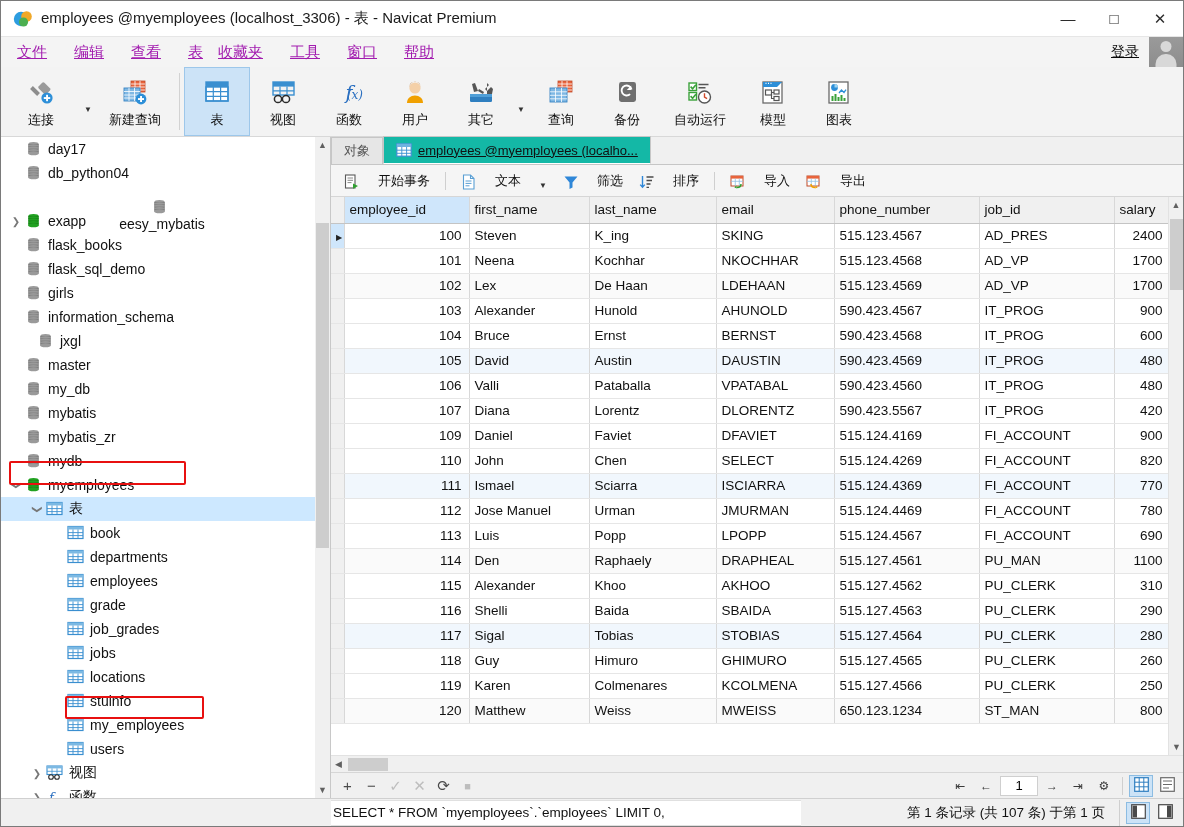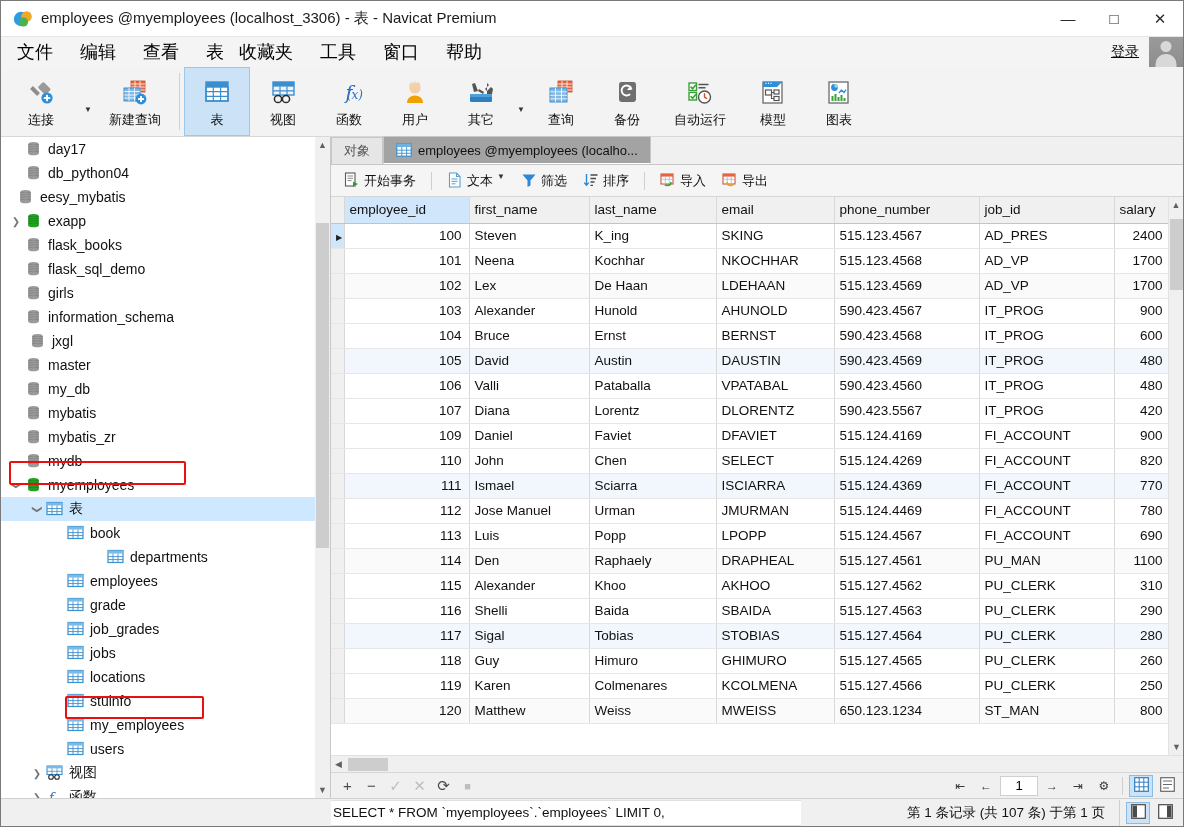--- a/index.html
+++ b/index.html
@@ -17,21 +17,21 @@
               border-bottom:1px solid #e6e6e6; flex:0 0 36px; }
   .title-ico { width:22px; height:22px; margin:0 7px 0 11px; position:relative; flex:0 0 22px;}
   .title-text { font-size:15px; color:#1b1b1b; white-space:nowrap; }
   .wincontrols { margin-left:auto; display:flex; height:36px; }
   .wc { width:46px; height:36px; display:flex; align-items:center; justify-content:center;
         font-size:15px; color:#2b2b2b; }
 
   
   .menubar { height:30px; background:#f4f4f4; display:flex; align-items:center;
              flex:0 0 30px; position:relative; }
-  .menu-item { font-size:18px; color:#000000; padding:3px 11px; margin-left:5px; white-space:nowrap; }
+  .menu-item { font-size:15px; color:#a21caf; padding:3px 11px; margin-left:5px; white-space:nowrap;text-decoration:underline; }
   .login-wrap { margin-left:auto; display:flex; align-items:center; height:30px; }
   .login-link { font-size:14px; color:#0a0a0a; text-decoration:underline; margin-right:10px; }
   .avatar { width:34px; height:30px; background:linear-gradient(#9a9a9a,#8d8d8d);
             position:relative; overflow:hidden; }
   .avatar::before { content:""; position:absolute; left:50%; top:4px; width:11px; height:11px;
                     border-radius:50%; background:#d8d8d8; transform:translateX(-50%); }
   .avatar::after { content:""; position:absolute; left:50%; top:17px; width:21px; height:16px;
                    border-radius:10px 10px 0 0; background:#d8d8d8; transform:translateX(-50%); }
 
   
@@ -69,26 +69,26 @@
   .sb-thumb { position:absolute; left:1px; width:13px; background:#cdcdcd; }
 
   
   .right { flex:1 1 auto; display:flex; flex-direction:column; min-width:0;
            background:#f5f5f5; }
   .tabstrip { height:28px; display:flex; align-items:flex-end; background:#f0f0f0;
               border-bottom:1px solid #c6c6c6; flex:0 0 28px; }
   .tab { height:27px; display:flex; align-items:center; gap:5px; padding:0 12px;
          font-size:13px; color:#555; background:#e6e6e6; border:1px solid #c6c6c6;
          border-bottom:none; }
-  .tab.active { background:#a3a3a3; color:#111; height:28px; border-bottom:1px solid #fff; }
+  .tab.active { background:#14b8a6; color:#111; height:28px; border-bottom:1px solid #fff;text-decoration:underline; }
   .tab .tico { margin-right:0; }
 
   .gridtools { height:32px; background:#f5f5f5; display:flex; align-items:center;
                border-bottom:1px solid #d6d6d6; flex:0 0 32px; padding-left:6px; gap:2px; }
-  .gt { display:flex; align-items:flex-start; gap:4px; font-size:13px; color:#111;
+  .gt { display:flex; align-items:flex-end; gap:18px; font-size:13px; color:#111;
         padding:3px 7px; white-space:nowrap; }
   .gt-sep { width:1px; height:18px; background:#cfcfcf; margin:0 6px; }
   .gticon { width:16px; height:16px; position:relative; flex:0 0 16px; }
   .caret { font-size:8px; color:#333; }
 
   .gridarea { flex:1 1 auto; position:relative; min-height:0; background:#fff;
               display:flex; flex-direction:column; }
   .gwrap { flex:1 1 auto; display:flex; min-height:0; }
   .gtable-holder { flex:1 1 auto; overflow:hidden; }
   table.grid { border-collapse:collapse; table-layout:fixed; width:839px; }
@@ -375,21 +375,21 @@
                 <ellipse cx="8.5" cy="5.3" rx="5.2" ry="2" fill="#9a9a9a"></ellipse>
                 <rect x="3.3" y="5.3" width="10.4" height="2.3" fill="#7d7d7d"></rect>
                 <ellipse cx="8.5" cy="7.6" rx="5.2" ry="2" fill="#9a9a9a"></ellipse>
                 <rect x="3.3" y="7.6" width="10.4" height="2.3" fill="#7d7d7d"></rect>
                 <ellipse cx="8.5" cy="9.9" rx="5.2" ry="2" fill="#9a9a9a"></ellipse>
                 <rect x="3.3" y="9.9" width="10.4" height="2.3" fill="#7d7d7d"></rect>
                 <ellipse cx="8.5" cy="12.2" rx="5.2" ry="2" fill="#9a9a9a"></ellipse>
               </svg></span>
             <span>db_python04</span>
           </div>
-          <div class="tnode" style="padding-left: 0;">
+          <div class="tnode" style="padding-left: 8px; flex-direction: column;">
             <span class="twist"></span>
             <span class="tico"><svg width="17" height="16" viewBox="0 0 17 16">
                 <ellipse cx="8.5" cy="3" rx="5.2" ry="2" fill="#9a9a9a"></ellipse>
                 <rect x="3.3" y="3" width="10.4" height="2.3" fill="#7d7d7d"></rect>
                 <ellipse cx="8.5" cy="5.3" rx="5.2" ry="2" fill="#9a9a9a"></ellipse>
                 <rect x="3.3" y="5.3" width="10.4" height="2.3" fill="#7d7d7d"></rect>
                 <ellipse cx="8.5" cy="7.6" rx="5.2" ry="2" fill="#9a9a9a"></ellipse>
                 <rect x="3.3" y="7.6" width="10.4" height="2.3" fill="#7d7d7d"></rect>
                 <ellipse cx="8.5" cy="9.9" rx="5.2" ry="2" fill="#9a9a9a"></ellipse>
                 <rect x="3.3" y="9.9" width="10.4" height="2.3" fill="#7d7d7d"></rect>
@@ -465,21 +465,21 @@
                 <ellipse cx="8.5" cy="5.3" rx="5.2" ry="2" fill="#9a9a9a"></ellipse>
                 <rect x="3.3" y="5.3" width="10.4" height="2.3" fill="#7d7d7d"></rect>
                 <ellipse cx="8.5" cy="7.6" rx="5.2" ry="2" fill="#9a9a9a"></ellipse>
                 <rect x="3.3" y="7.6" width="10.4" height="2.3" fill="#7d7d7d"></rect>
                 <ellipse cx="8.5" cy="9.9" rx="5.2" ry="2" fill="#9a9a9a"></ellipse>
                 <rect x="3.3" y="9.9" width="10.4" height="2.3" fill="#7d7d7d"></rect>
                 <ellipse cx="8.5" cy="12.2" rx="5.2" ry="2" fill="#9a9a9a"></ellipse>
               </svg></span>
             <span>information_schema</span>
           </div>
-          <div class="tnode" style="padding-left: 12px;">
+          <div class="tnode" style="padding-left: 20px;">
             <span class="twist"></span>
             <span class="tico"><svg width="17" height="16" viewBox="0 0 17 16">
                 <ellipse cx="8.5" cy="3" rx="5.2" ry="2" fill="#9a9a9a"></ellipse>
                 <rect x="3.3" y="3" width="10.4" height="2.3" fill="#7d7d7d"></rect>
                 <ellipse cx="8.5" cy="5.3" rx="5.2" ry="2" fill="#9a9a9a"></ellipse>
                 <rect x="3.3" y="5.3" width="10.4" height="2.3" fill="#7d7d7d"></rect>
                 <ellipse cx="8.5" cy="7.6" rx="5.2" ry="2" fill="#9a9a9a"></ellipse>
                 <rect x="3.3" y="7.6" width="10.4" height="2.3" fill="#7d7d7d"></rect>
                 <ellipse cx="8.5" cy="9.9" rx="5.2" ry="2" fill="#9a9a9a"></ellipse>
                 <rect x="3.3" y="9.9" width="10.4" height="2.3" fill="#7d7d7d"></rect>
@@ -592,21 +592,21 @@
           </div>
           <div class="tnode" style="padding-left: 50px;">
             <span class="twist"></span>
             <span class="tico"><svg width="17" height="15" viewBox="0 0 17 15">
                 <rect x="1" y="1.5" width="15" height="12" fill="#fff" stroke="#3a8fd0" stroke-width="1.2"></rect>
                 <rect x="1" y="1.5" width="15" height="3" fill="#7cb9e3"></rect>
                 <path d="M6 4.5v9M11 4.5v9M1 7.6h15M1 10.6h15" stroke="#3a8fd0" stroke-width="0.9"></path>
               </svg></span>
             <span>book</span>
           </div>
-          <div class="tnode" style="padding-left: 50px; margin-left: 40px;">
+          <div class="tnode" style="padding-left: 50px;">
             <span class="twist"></span>
             <span class="tico"><svg width="17" height="15" viewBox="0 0 17 15">
                 <rect x="1" y="1.5" width="15" height="12" fill="#fff" stroke="#3a8fd0" stroke-width="1.2"></rect>
                 <rect x="1" y="1.5" width="15" height="3" fill="#7cb9e3"></rect>
                 <path d="M6 4.5v9M11 4.5v9M1 7.6h15M1 10.6h15" stroke="#3a8fd0" stroke-width="0.9"></path>
               </svg></span>
             <span>departments</span>
           </div>
           <div class="tnode" style="padding-left: 50px;">
             <span class="twist"></span>

